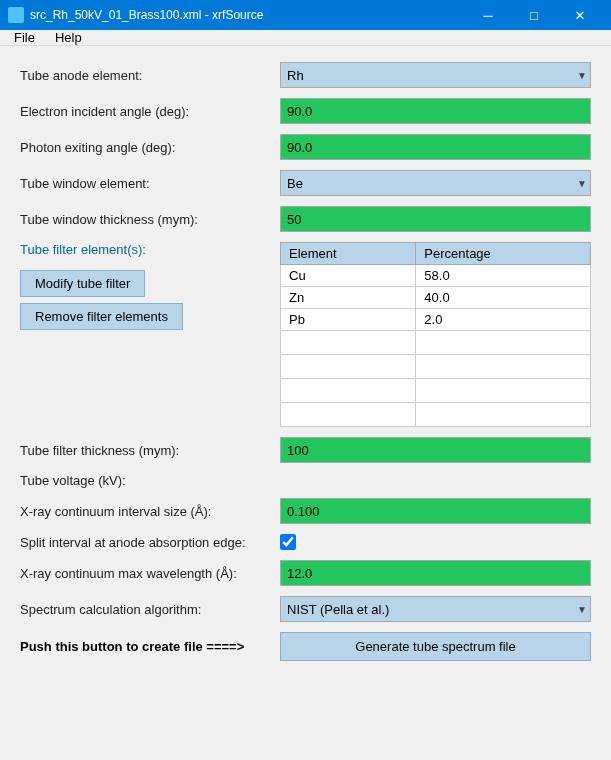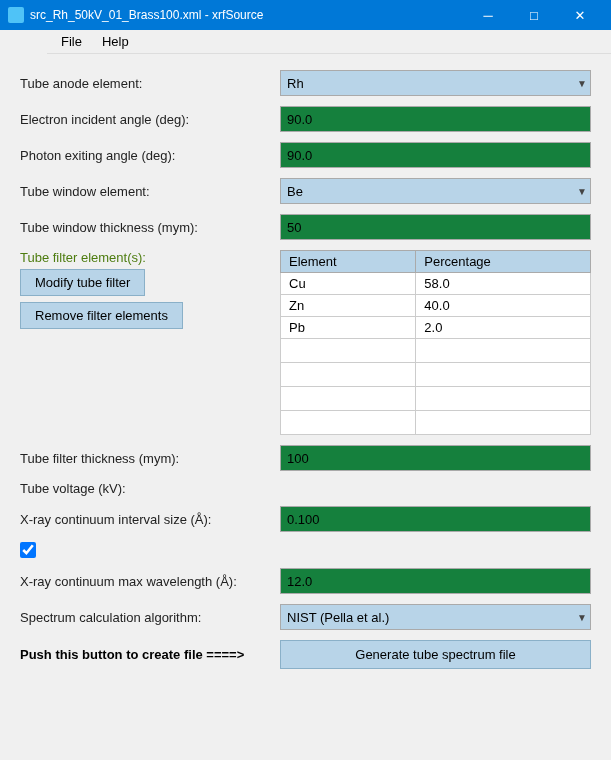--- a/index.html
+++ b/index.html
@@ -47,26 +47,25 @@
       color: white;
       font-size: 13px;
       cursor: pointer;
       display: flex;
       align-items: center;
       justify-content: center;
     }
 
     .menu-bar {
       background: #f0f0f0;
-      height: 24px;
+      height: 16px;
       display: flex;
       align-items: center;
       padding: 0 4px;
       border-bottom: 1px solid #ddd;
-      margin-left: 47px;
     }
     .menu-item {
       padding: 4px 10px;
       cursor: pointer;
       font-size: 13px;
     }
 
     .content {
       padding: 16px 20px;
       background: #f0f0f0;
@@ -82,21 +81,21 @@
     .form-label {
       width: 260px;
       font-size: 13px;
       color: #222;
       flex-shrink: 0;
     }
     .form-input {
       flex: 1;
       height: 26px;
       border: 1px solid #aaa;
-      background: #15803d;
+      background: #22c55e;
       padding: 0 6px;
       font-size: 13px;
       outline: none;
     }
 
     .dropdown-wrapper {
       flex: 1;
       position: relative;
       display: flex;
       align-items: center;
@@ -125,22 +124,22 @@
       display: flex;
       margin-bottom: 10px;
       align-items: flex-start;
     }
     .filter-label-col {
       width: 260px;
       flex-shrink: 0;
     }
     .filter-label {
       font-size: 13px;
-      color: #4d7c0f;
-      margin-bottom: 4px;
+      color: #0369a1;
+      margin-bottom: 13px;
     }
     .filter-btn {
       display: block;
       background: #b8d4e8;
       border: 1px solid #8ab0c8;
       padding: 5px 14px;
       font-size: 13px;
       cursor: pointer;
       margin-bottom: 6px;
       text-align: center;
@@ -319,20 +318,21 @@
   <div class="form-row">
     <div class="form-label">Tube voltage (kV):</div>
   </div>
 
   <div class="form-row">
     <div class="form-label">X-ray continuum interval size (Å):</div>
     <input class="form-input" type="text" value="0.100" style="">
   </div>
 
   <div class="form-row">
+    <div class="form-label">Split interval at anode absorption edge:</div>
     <div class="checkbox-wrapper">
       <input class="form-checkbox" type="checkbox" checked="" style="">
     </div>
   </div>
 
   <div class="form-row">
     <div class="form-label">X-ray continuum max wavelength (Å):</div>
     <input class="form-input" type="text" value="12.0" style="">
   </div>
 

